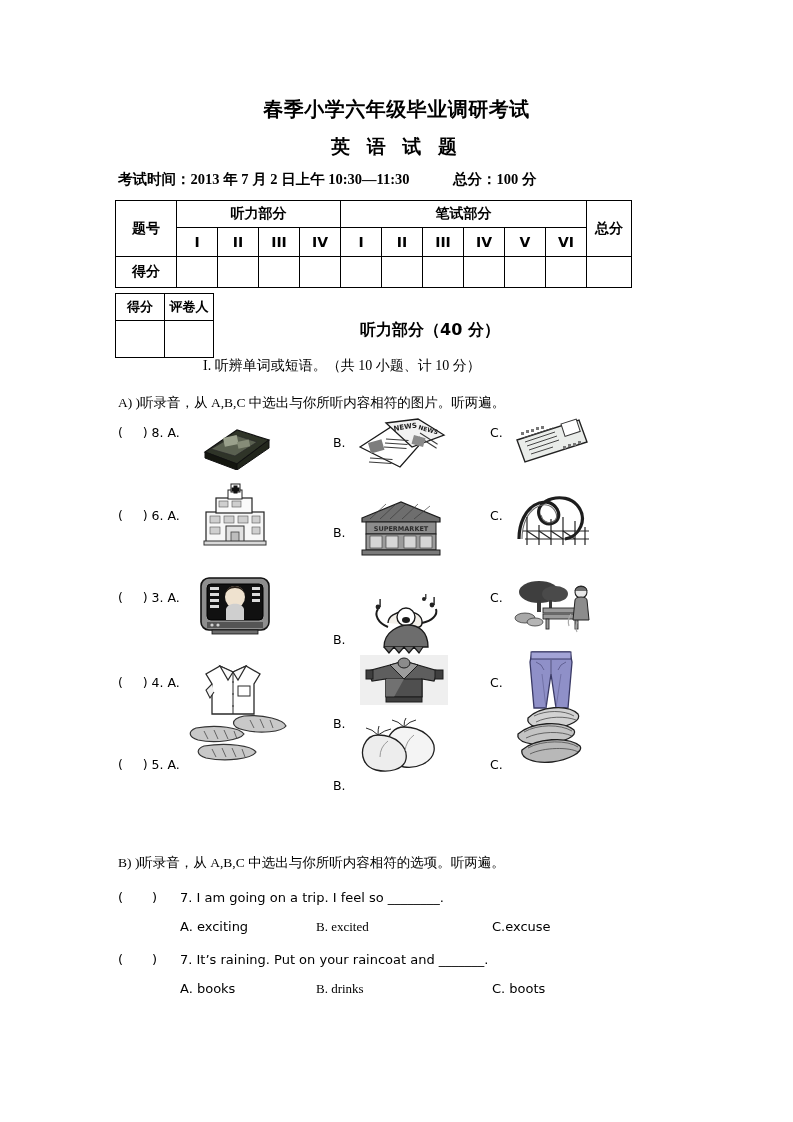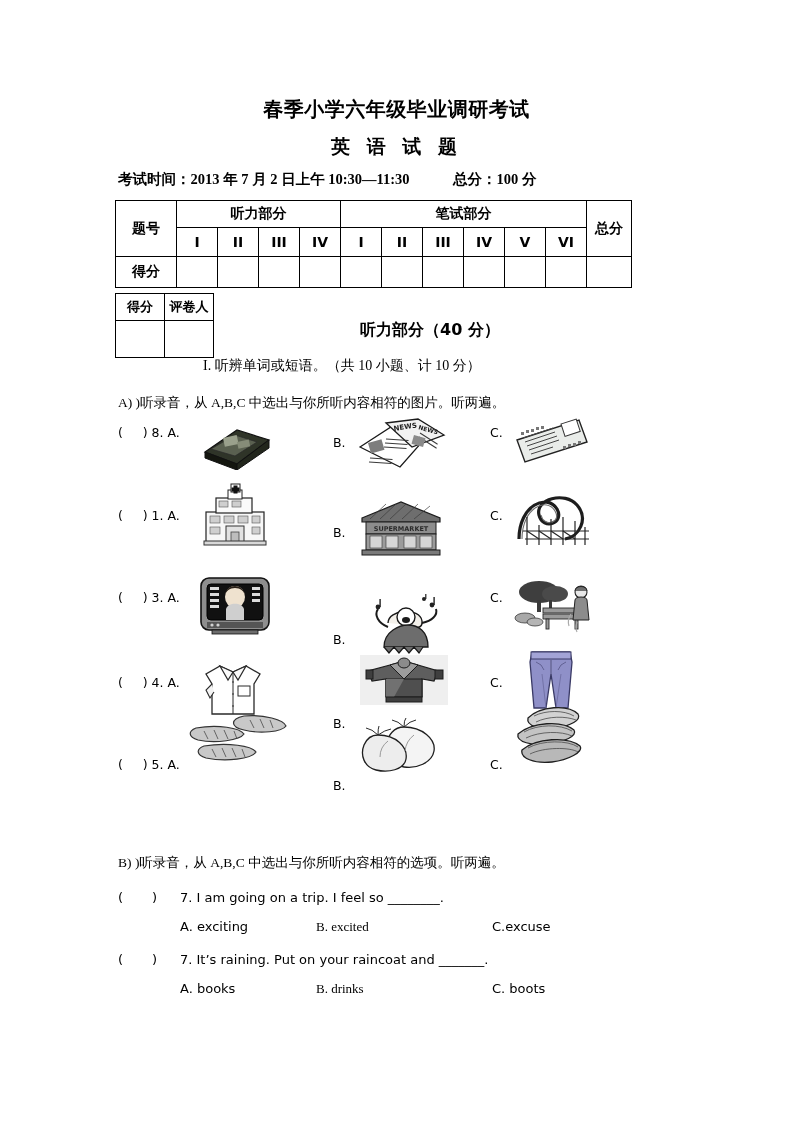--- a/index.html
+++ b/index.html
@@ -274,21 +274,21 @@
           <rect x="50" y="30" width="3" height="3"></rect>
             <rect x="55" y="28" width="3" height="3"></rect>
           <rect x="60" y="27" width="3" height="3"></rect>
             <rect x="65" y="25" width="3" height="3"></rect>
         </g>
       </svg>
     </div>
   </div>
 
   <div class="qrow" style="top:0">
-    <span class="qlabel" style="left:118px; top:508px;">(     ) 1. A.</span>
+    <span class="qlabel" style="left:118px; top:508px;">(     ) 6. A.</span>
     <span class="opt-label" style="left:333px; top:525px;">B.</span>
     <span class="opt-label" style="left:490px; top:508px;">C.</span>
 
     <div class="pic" style="left:198px; top:482px; width:76px; height:66px;">
       <svg width="76" height="66" viewBox="0 0 76 66">
         <rect x="8" y="30" width="58" height="30" fill="#f7f7f7" stroke="#222" stroke-width="1.2"></rect>
         <rect x="18" y="16" width="36" height="15" fill="#fafafa" stroke="#222" stroke-width="1.2"></rect>
         <rect x="30" y="8" width="14" height="9" fill="#fff" stroke="#222" stroke-width="1"></rect>
         <rect x="33" y="2" width="9" height="8" fill="#fff" stroke="#222" stroke-width="1"></rect>
         <path d="M35.5 3.5h4v2h2v4h-2v2h-4v-2h-2v-4h2z" fill="#111"></path>

